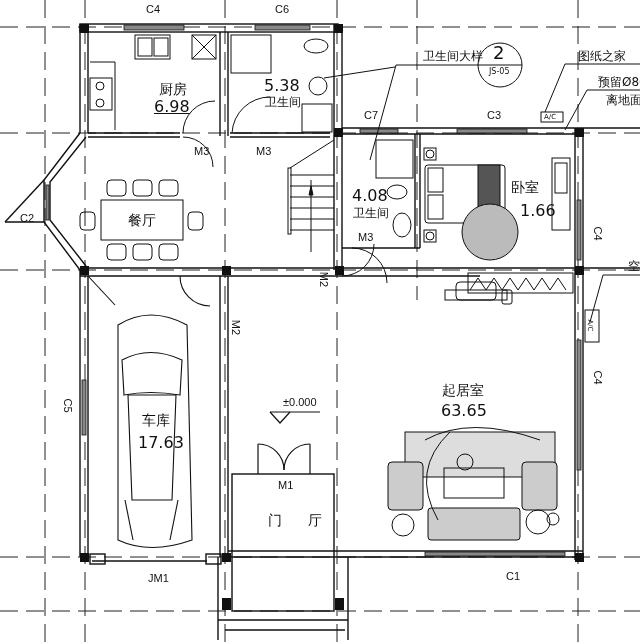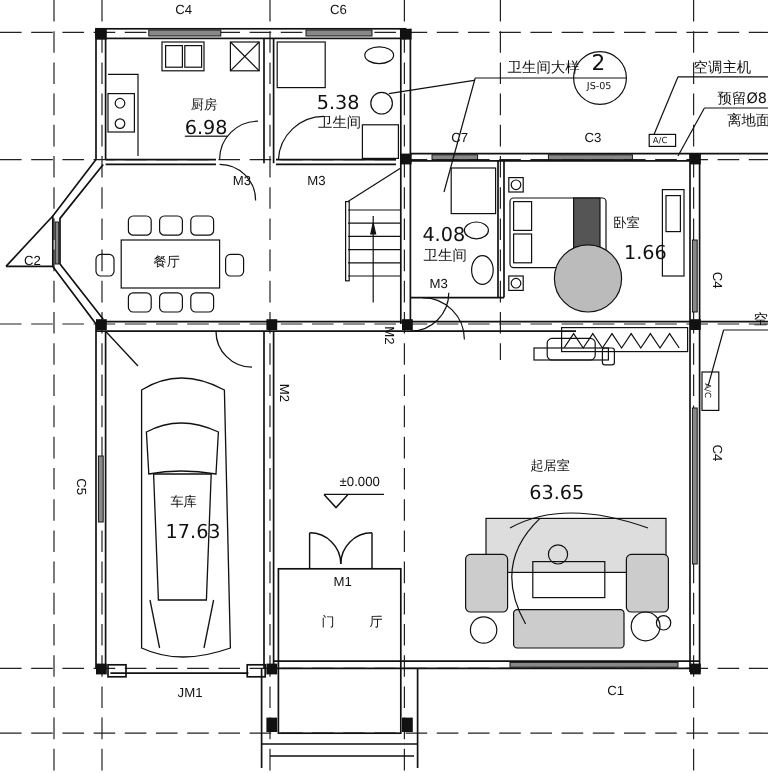--- a/index.html
+++ b/index.html
@@ -1,19 +1,19 @@
 <!DOCTYPE html>
 <html><head>
 <meta charset="utf-8">
 <style>
   html,body{margin:0;padding:0;background:#fff;}
   #plan{position:relative;width:640px;height:644px;overflow:hidden;background:#fff;font-family:"DejaVu Sans",sans-serif;color:#111;}
   svg{position:absolute;left:0;top:0;}
   .lbl{position:absolute;font-family:"DejaVu Sans",sans-serif;color:#111;white-space:nowrap;line-height:1;}
-  .room-name{font-size:11px;}
+  .room-name{font-size:14px;}
   .room-area{font-size:16px;}
   .tag{font-size:11px;font-family:"Liberation Sans Narrow","Liberation Sans",sans-serif;}
   .note{font-size:12px;}
   .vert{transform:rotate(90deg);transform-origin:center;}
   .watermark{position:absolute;left:178px;top:284px;font-size:64px;color:#e8474f;opacity:0.85;font-family:"DejaVu Serif",serif;letter-spacing:2px;}
 </style>
 </head>
 <body>
 
 <div id="plan">
@@ -231,21 +231,21 @@
       <line x1="587" y1="90" x2="565" y2="130"></line>
       <rect x="541" y="112" width="22" height="10"></rect>
       <rect x="585" y="310" width="14" height="32"></rect>
       <line x1="603" y1="275" x2="640" y2="275"></line>
       <line x1="603" y1="275" x2="590" y2="322"></line>
     </g>
   </svg>
 
   <div class="lbl tag" style="left:146px;top:4px;">C4</div>
   <div class="lbl tag" style="left:275px;top:4px;">C6</div>
-  <div class="lbl tag" style="left:376px;top:110px;">C7</div>
+  <div class="lbl tag" style="left:364px;top:110px;">C7</div>
   <div class="lbl tag" style="left:487px;top:110px;">C3</div>
   <div class="lbl tag" style="left:20px;top:213px;">C2</div>
   <div class="lbl tag vert" style="left:60px;top:400px;">C5</div>
   <div class="lbl tag vert" style="left:590px;top:228px;">C4</div>
   <div class="lbl tag vert" style="left:590px;top:372px;">C4</div>
   <div class="lbl tag" style="left:506px;top:571px;text-align:right;">C1</div>
 
   <div class="lbl tag" style="left:194px;top:146px;">M3</div>
   <div class="lbl tag" style="left:256px;top:146px;">M3</div>
   <div class="lbl tag" style="left:358px;top:232px;">M3</div>
@@ -268,20 +268,20 @@
   <div class="lbl room-name" style="left:442px;top:383px;">起居室</div>
   <div class="lbl room-area" style="left:441px;top:403px;">63.65</div>
   <div class="lbl room-name" style="left:268px;top:513px;">门</div>
   <div class="lbl room-name" style="left:308px;top:513px;">厅</div>
 
   <div class="lbl tag" style="left:283px;top:397px;">±0.000</div>
 
   <div class="lbl note" style="left:423px;top:50px;">卫生间大样</div>
   <div class="lbl" style="left:493px;top:44px;font-size:18px;">2</div>
   <div class="lbl" style="left:489px;top:68px;font-size:8px;">JS-05</div>
-  <div class="lbl note" style="left:578px;top:50px;">空调主机</div>
+  <div class="lbl note" style="left:578px;top:50px;">图纸之家</div>
   <div class="lbl note" style="left:598px;top:76px;">预留Ø80</div>
   <div class="lbl note" style="left:606px;top:94px;">离地面</div>
   <div class="lbl" style="left:544px;top:114px;font-size:7px;">A/C</div>
   <div class="lbl vert" style="left:583px;top:322px;font-size:7px;">A/C</div>
   <div class="lbl note" style="left:628px;top:260px;">空</div>
 
 </div>
 
 </body></html>

